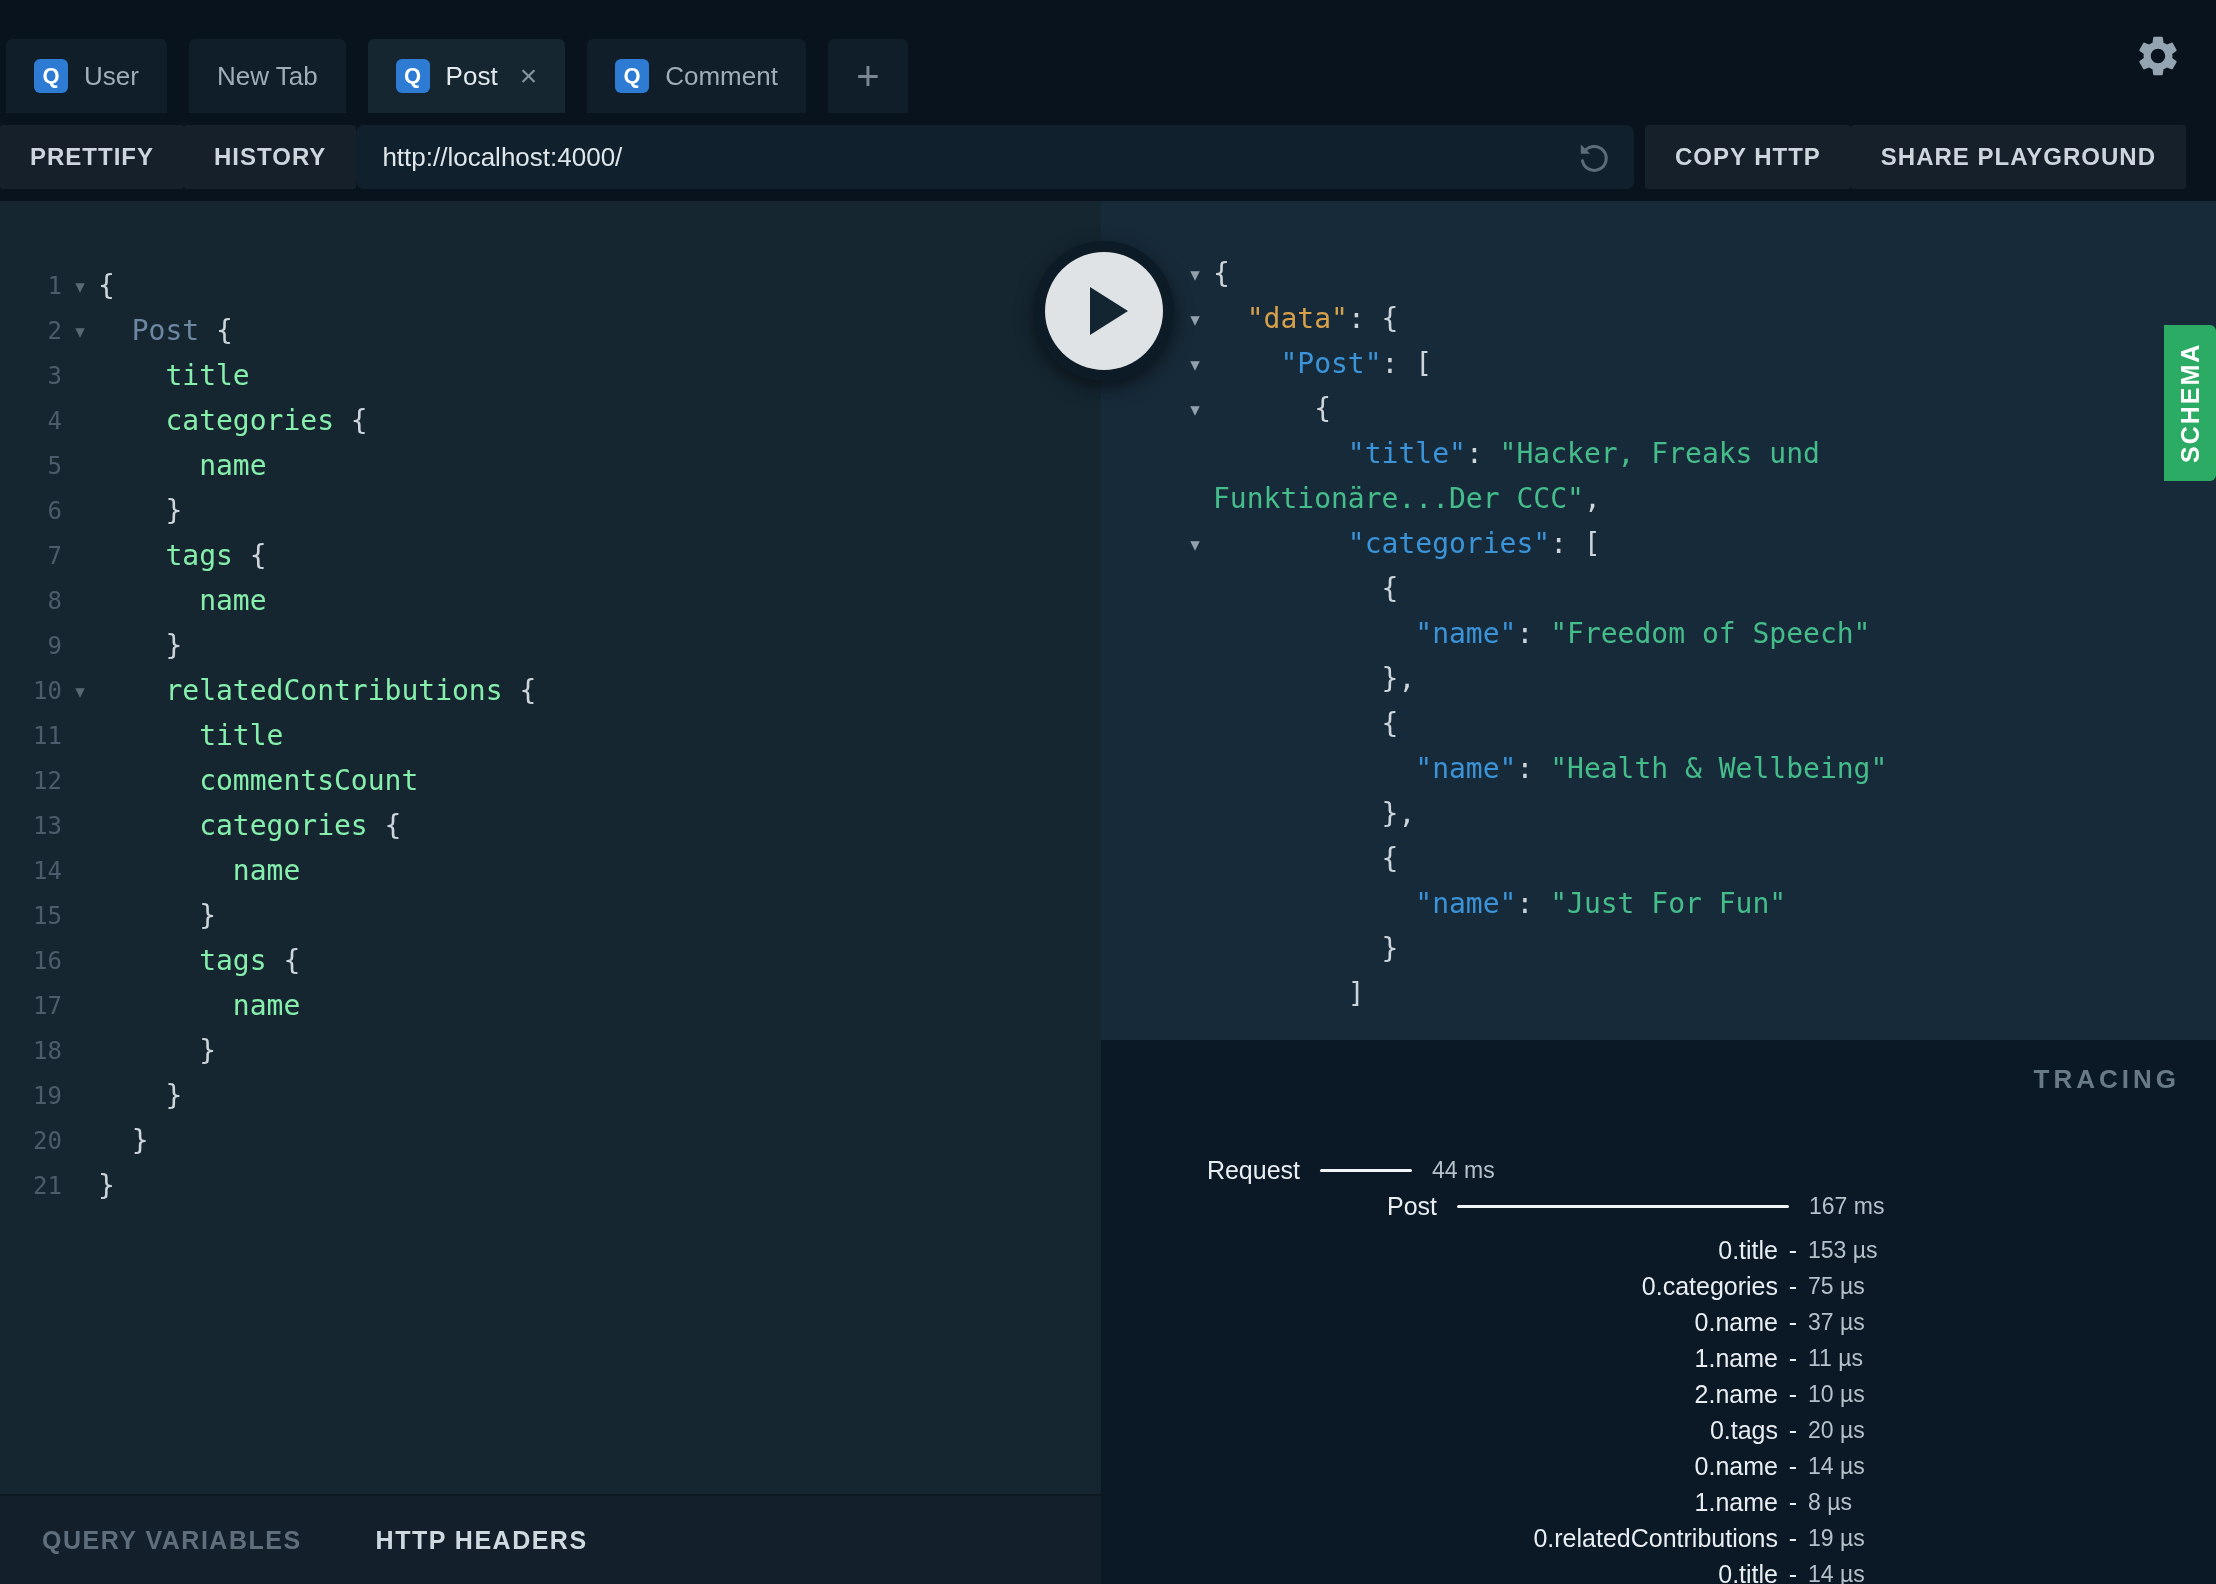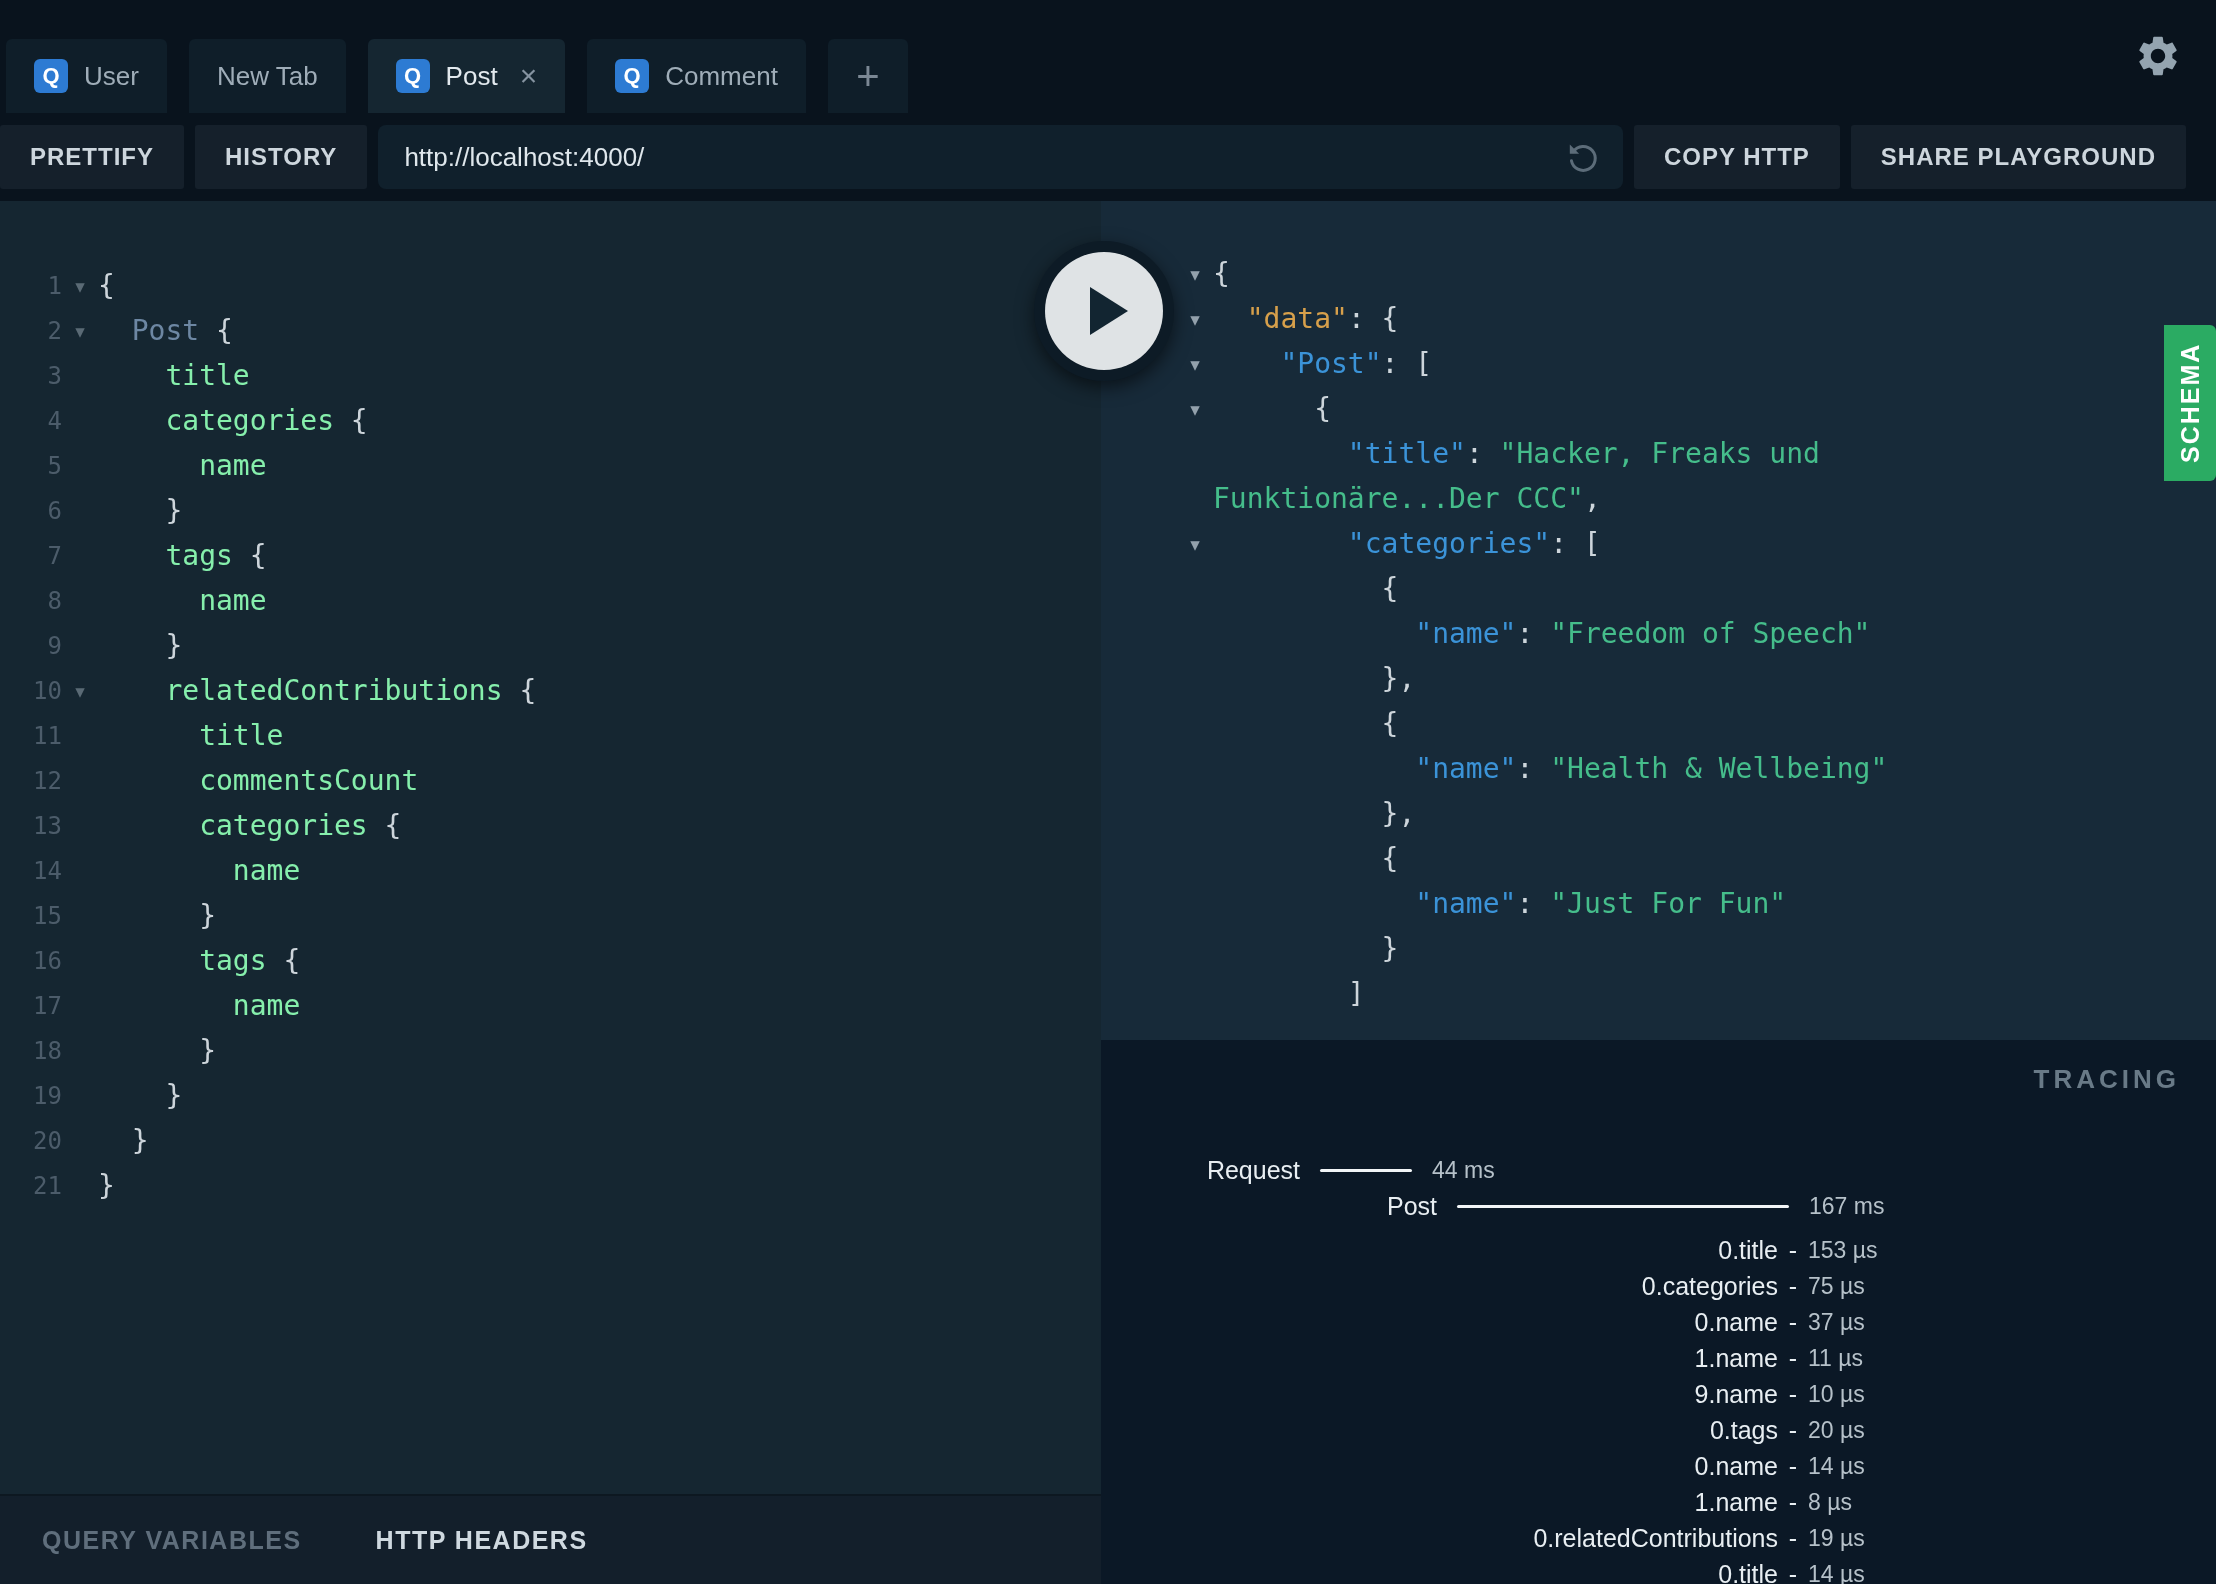--- a/index.html
+++ b/index.html
@@ -15,21 +15,21 @@
           font-size:22px;display:flex;align-items:center;justify-content:center;margin-right:16px;}
   .tab-close{margin-left:22px;color:#8593a0;font-size:30px;line-height:1;}
   .tab-add{width:80px;height:74px;background:#0f1e29;color:#7b8894;font-size:40px;
            display:flex;align-items:center;justify-content:center;border-radius:6px 6px 0 0;}
   .gear{position:absolute;top:32px;right:34px;width:48px;height:48px;}
 
   
   .toolbar{height:88px;display:flex;align-items:center;background:#09131d;}
   .tbtn{border:none;background:#15202b;color:#cdd6dd;font-family:"Liberation Sans",sans-serif;
         font-size:24px;font-weight:bold;letter-spacing:1px;height:64px;padding:0 30px;
-        margin-right:11px;border-radius:3px;display:flex;align-items:center;cursor:pointer;}
+        border-radius:3px;display:flex;align-items:center;cursor:pointer;}
   .url-wrap{flex:1;position:relative;height:64px;margin-right:11px;}
   .url-input{width:100%;height:64px;box-sizing:border-box;background:#10202c;border:none;border-radius:8px;
              color:#dfe7ec;font-size:26px;padding:0 70px 0 26px;font-family:"Liberation Sans",sans-serif;outline:none;}
   .reload{position:absolute;right:22px;top:14px;width:36px;height:36px;}
   .toolbar .last{margin-right:30px;}
 
   
   .main{display:flex;height:1383px;}
   .left{width:1101px;display:flex;flex-direction:column;background:#152631;}
   .editor{flex:1;padding-top:62px;overflow:hidden;}
@@ -355,21 +355,21 @@
               <span class="trow-label">0.name</span>
               <span class="trow-dash">-</span>
               <span class="trow-time">37 µs</span>
             </div>
             <div class="trow">
               <span class="trow-label">1.name</span>
               <span class="trow-dash">-</span>
               <span class="trow-time">11 µs</span>
             </div>
             <div class="trow">
-              <span class="trow-label">9.name</span>
+              <span class="trow-label">2.name</span>
               <span class="trow-dash">-</span>
               <span class="trow-time">10 µs</span>
             </div>
             <div class="trow">
               <span class="trow-label">0.tags</span>
               <span class="trow-dash">-</span>
               <span class="trow-time">20 µs</span>
             </div>
             <div class="trow">
               <span class="trow-label">0.name</span>

